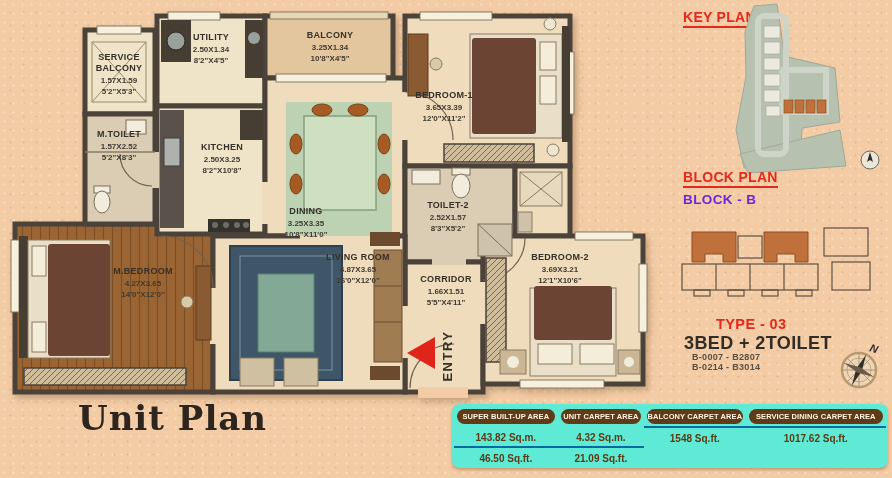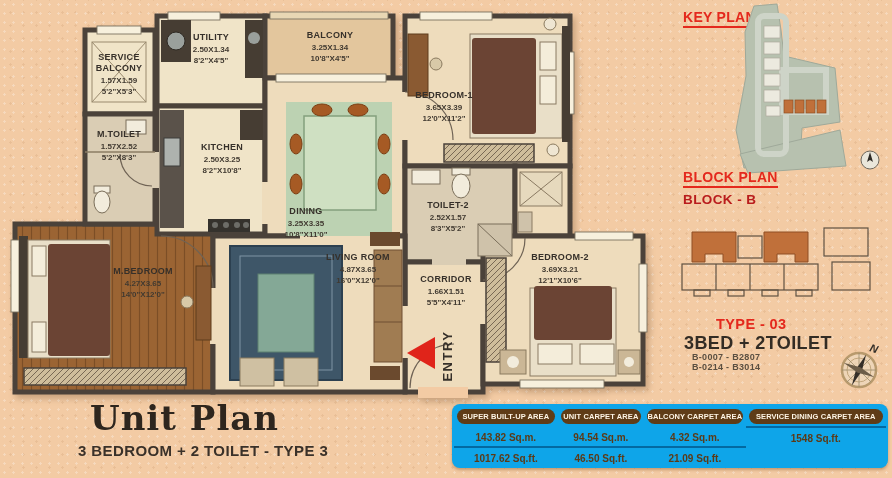--- a/index.html
+++ b/index.html
@@ -11,27 +11,27 @@
        background-size:9px 9px,13px 13px;background-position:0 0,4px 6px;
        position:relative;color:#3a332b;}
   .abs{position:absolute;}
   svg text{font-family:"Liberation Sans",sans-serif;}
   .plan{filter:drop-shadow(3px 4px 3px rgba(101,67,33,.30));}
   .rn{font-size:9px;font-weight:bold;fill:#36302a;letter-spacing:.3px;}
   .rd{font-size:8px;font-weight:bold;fill:#413a31;}
   .red-underline{color:#e4291d;font-weight:bold;font-size:14px;letter-spacing:.3px;
        border-bottom:2px solid #e4291d;display:inline-block;padding-bottom:1px;}
   .red-plain{color:#e4291d;font-weight:bold;font-size:14.5px;letter-spacing:.4px;}
-  .block-name{font-size:13.5px;font-weight:bold;color:#b91c1c;letter-spacing:.4px;}
+  .block-name{font-size:13.5px;font-weight:bold;color:#6d28d9;letter-spacing:.4px;}
   .config{font-size:18px;font-weight:bold;color:#332c24;letter-spacing:.4px;}
   .units{font-size:9px;font-weight:bold;color:#5b4f40;letter-spacing:.3px;line-height:10px;margin-left:8px;}
   .big-title{font-family:"DejaVu Serif","Liberation Serif",serif;font-size:34px;font-weight:bold;
-       color:#2e261e;letter-spacing:1px;margin-left:12px;}
+       color:#2e261e;letter-spacing:1px;}
   .sub-title{font-size:15px;font-weight:bold;color:#3a3129;letter-spacing:.4px;margin-top:4px;}
-  .area-table{left:452px;top:404px;width:436px;height:64px;background:#0ea5e9;
+  .area-table{left:452px;top:404px;width:436px;height:64px;background:#5eead4;
        border-radius:8px;box-shadow:0 2px 3px rgba(120,70,20,.35);
        display:grid;grid-template-columns:24% 20% 23.5% 32.5%;
        grid-template-rows:22px 20px 20px;align-items:center;padding:1px 2px;box-sizing:border-box;}
   .pill{background:#5f3c17;color:#fdf4e4;font-size:7.5px;font-weight:bold;border-radius:9px;
        height:15px;display:flex;align-items:center;justify-content:center;margin:0 3px;
        white-space:nowrap;letter-spacing:.1px;}
   .val{font-size:10px;font-weight:bold;color:#5c3a16;text-align:right;height:100%;
        display:flex;align-items:center;justify-content:center;}
   .v2{border-top:2px solid #0369a1;}
 </style>
@@ -332,30 +332,28 @@
     <line x1="14" y1="18" x2="38" y2="42"></line>
       <line x1="38" y1="18" x2="14" y2="42"></line>
   </g>
   <polygon points="26,13 29,30 26,47 23,30" fill="#332e28" transform="rotate(25 26 30)"></polygon>
   <polygon points="9,30 26,33 43,30 26,27" fill="#6b5c48" transform="rotate(25 26 30)"></polygon>
   <text x="36" y="11" style="font-size:11px;font-weight:bold;font-style:italic;fill:#332e28" transform="rotate(18 36 11)">N</text>
 </svg>
 
 <div class="abs" style="left:78px;top:398px">
   <div class="big-title">Unit Plan</div>
-  <div class="sub-title">3 BEDROOM + 2 TOILET - TYPE 3</div>
 </div>
 
 <div class="abs area-table">
   <div class="pill">SUPER BUILT-UP AREA</div>
   <div class="pill">UNIT CARPET AREA</div>
   <div class="pill">BALCONY CARPET AREA</div>
   <div class="pill">SERVICE DINING CARPET AREA</div>
 
   <div class="val">143.82 Sq.m.</div>
-  <div class="val">94.54 Sq.m.</div>
   <div class="val">4.32 Sq.m.</div>
 
   <div class="val v2">1548 Sq.ft.</div>
   <div class="val v2">1017.62 Sq.ft.</div>
   <div class="val v2">46.50 Sq.ft.</div>
   <div class="val v2">21.09 Sq.ft.</div>
 </div>
 
 </body></html>

